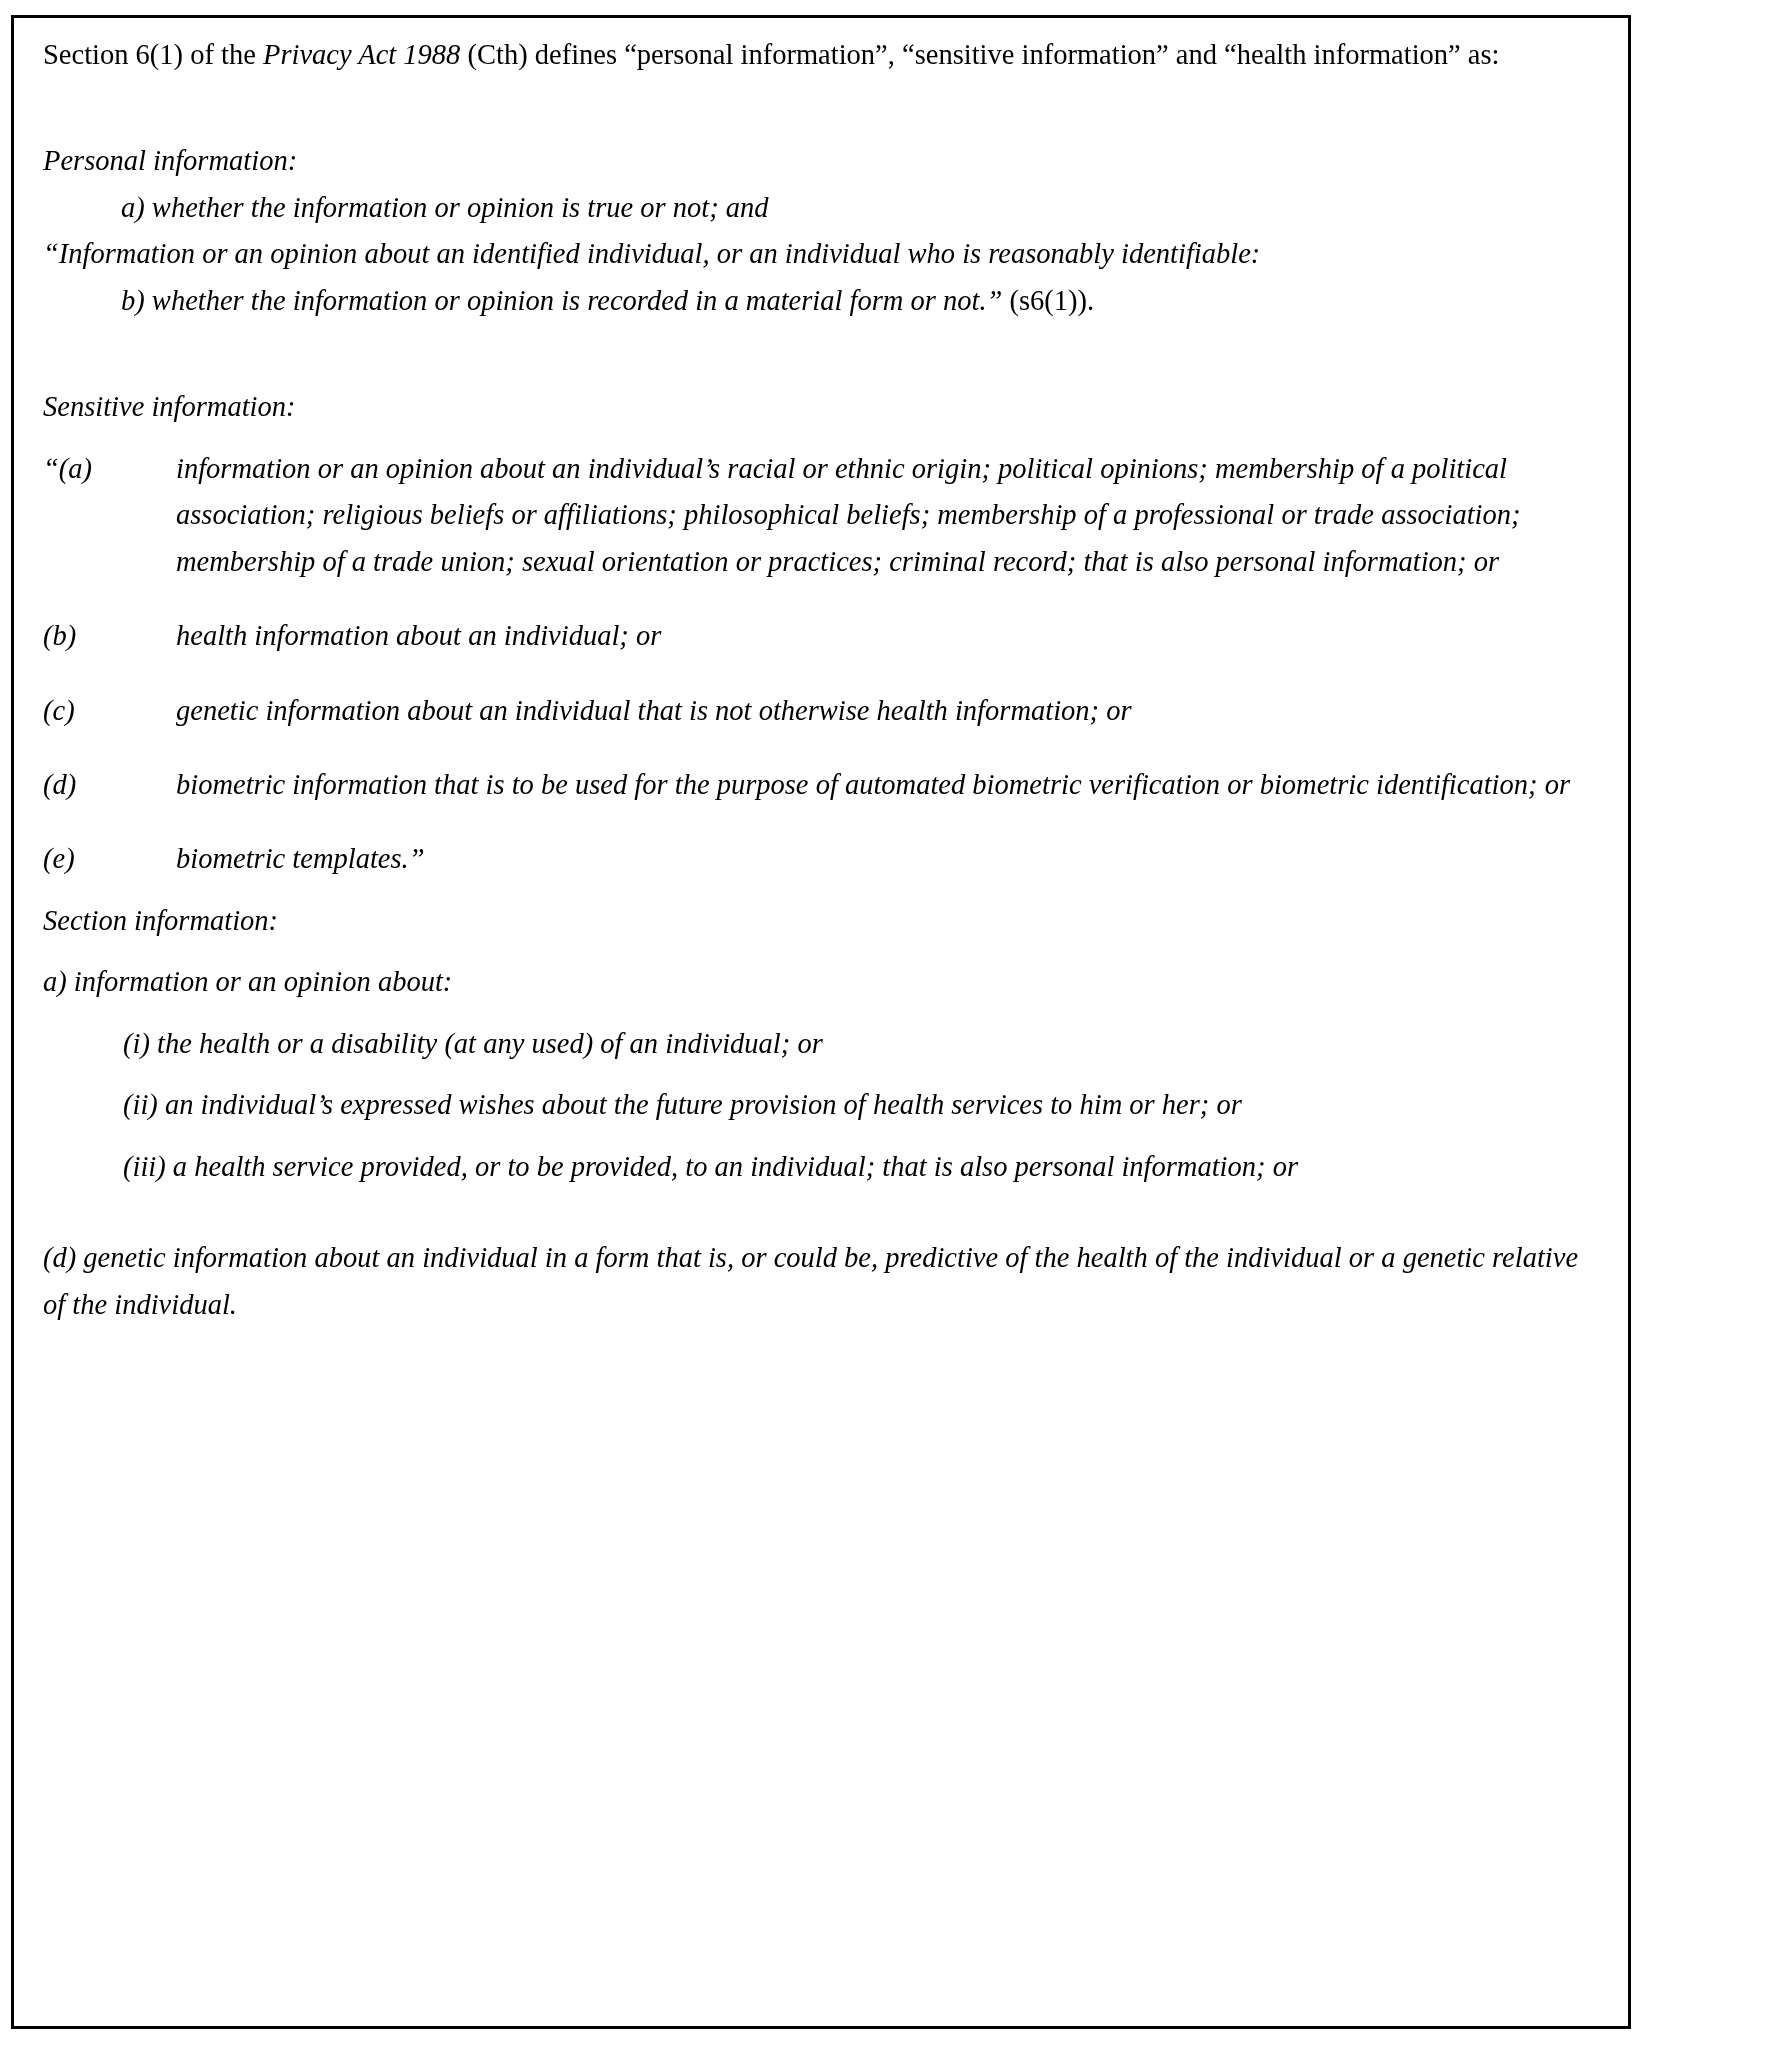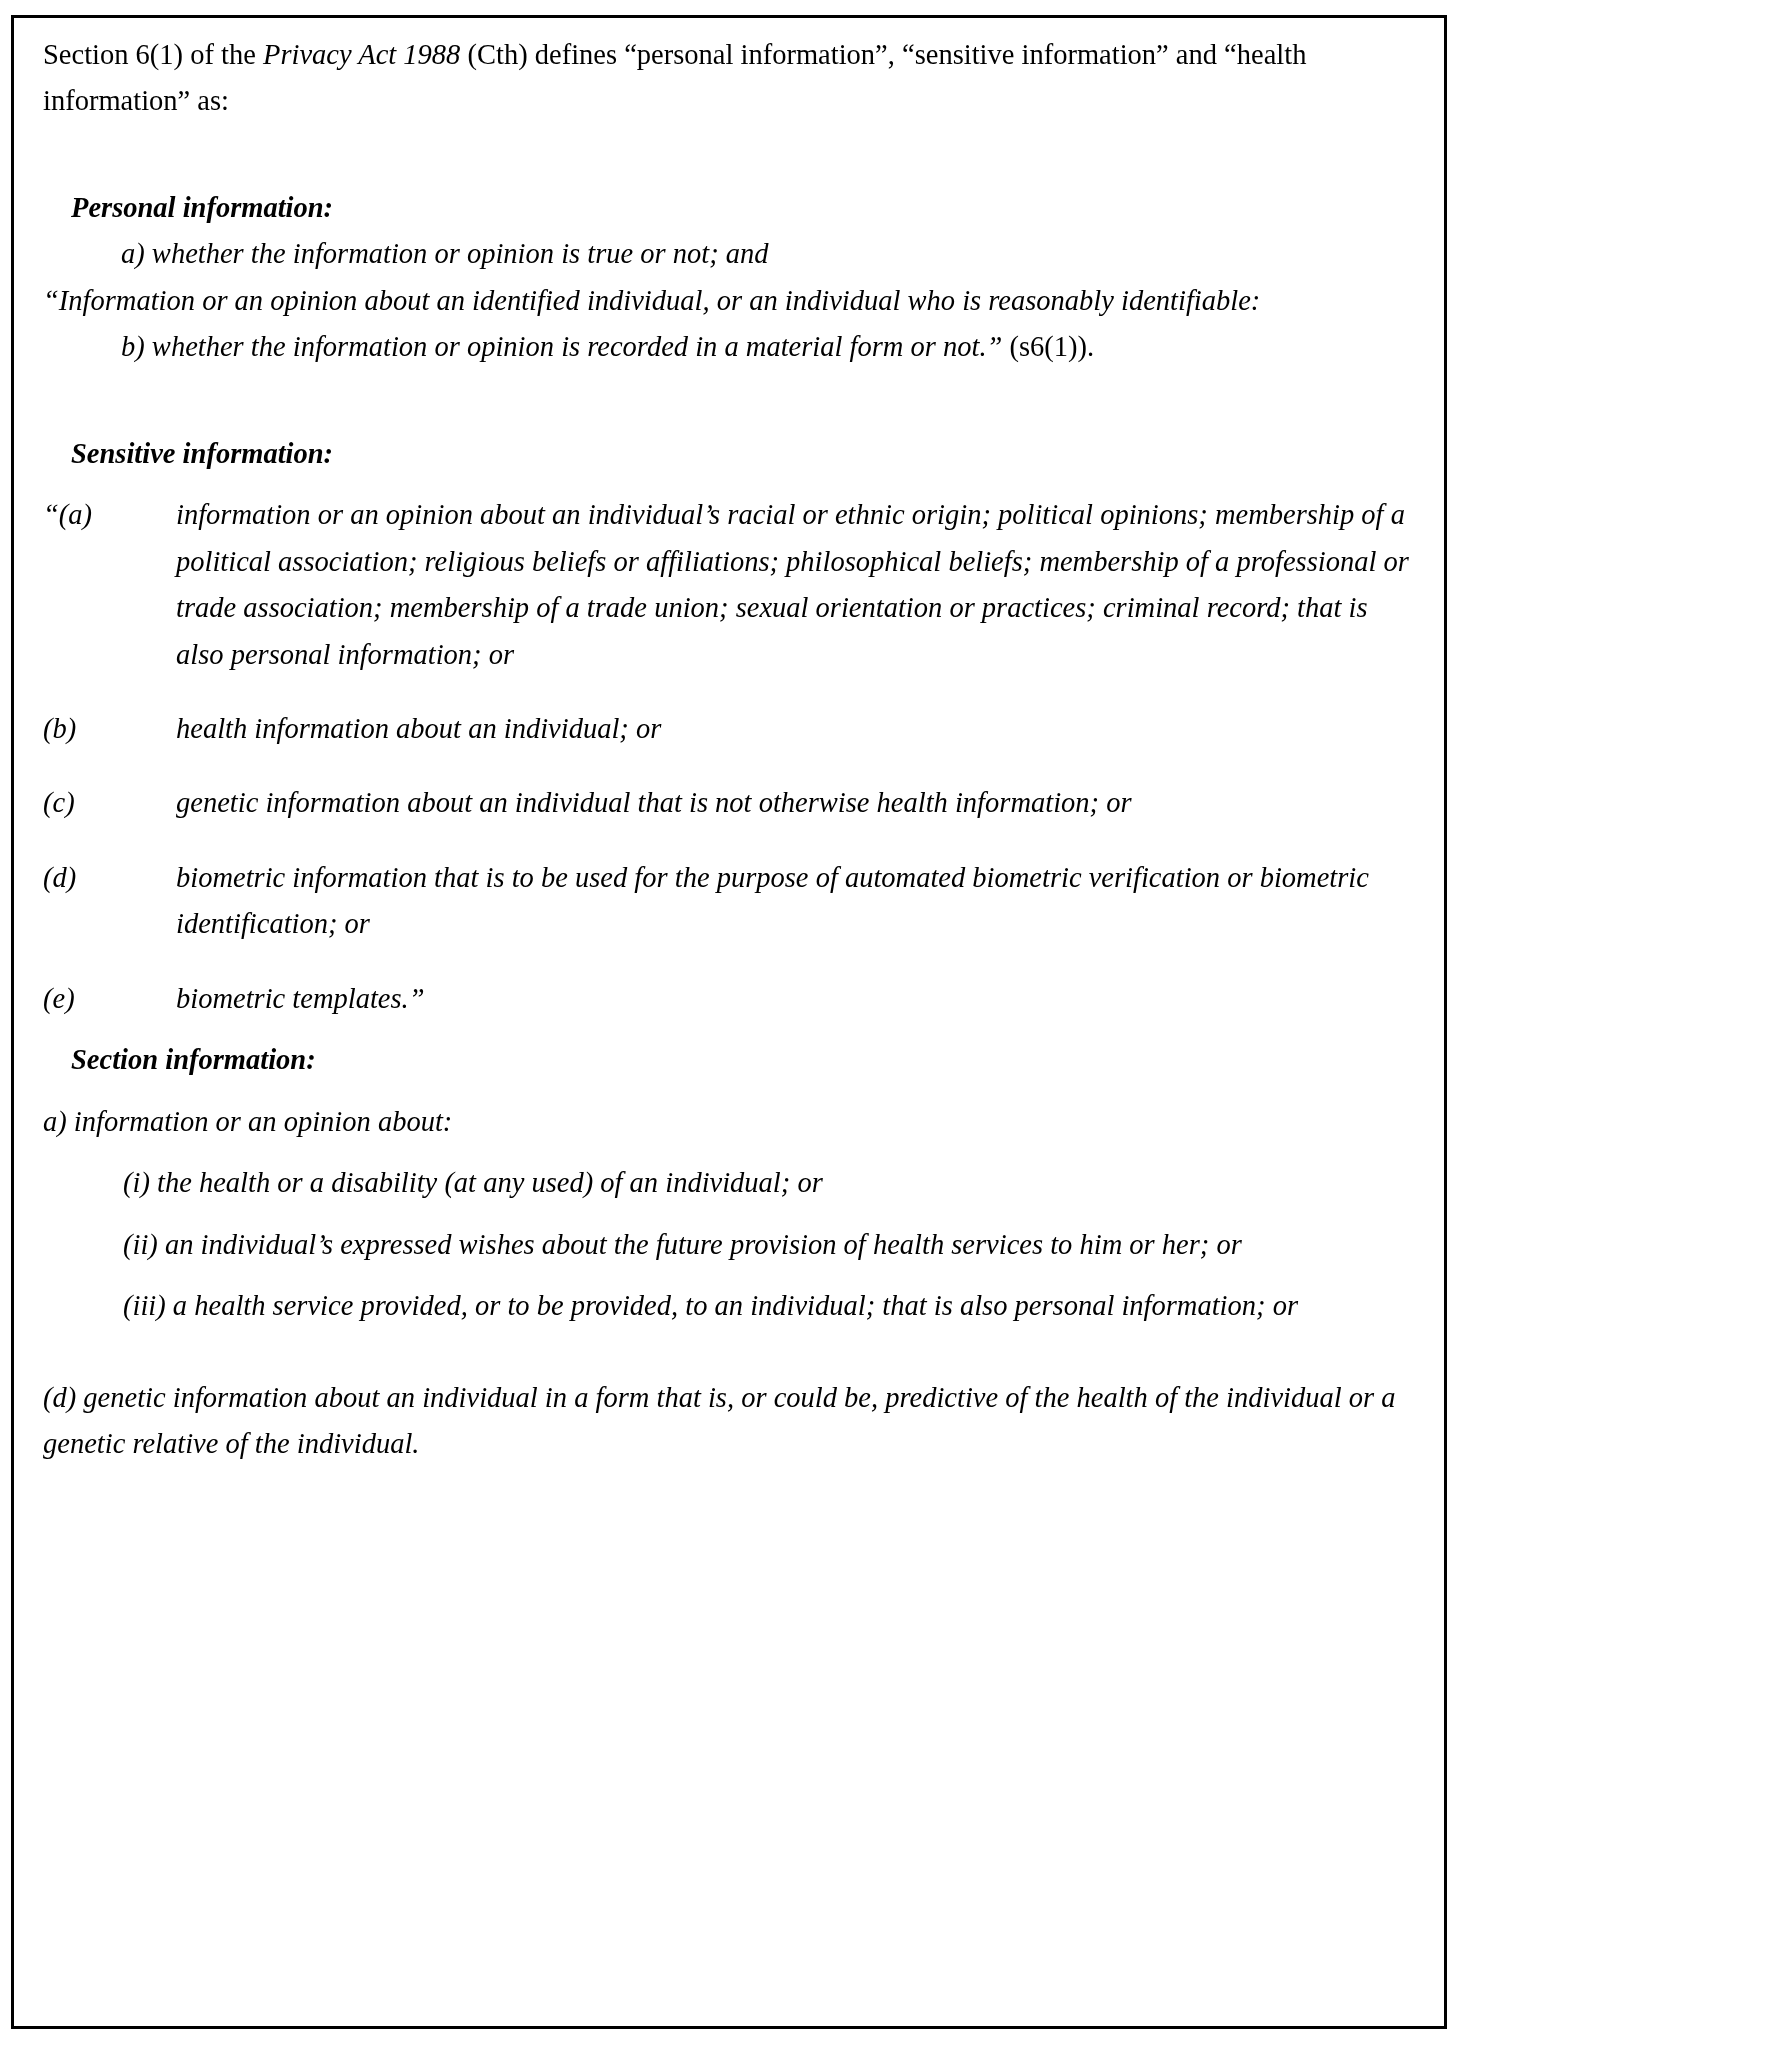--- a/index.html
+++ b/index.html
@@ -12,39 +12,39 @@
     height: 2046px;
     font-family: "Liberation Serif", "DejaVu Serif", serif;
     color: #000000;
     overflow: hidden;
   }
 
   #doc-frame {
     position: absolute;
     left: 11px;
     top: 15px;
-    width: 1436px;      
+    width: 1620px;      
     height: 2014px;
     box-sizing: border-box;
     border: 3.5px solid #000000;
     background: #ffffff;
     padding: 14px 23px 0 29px;
   }
 
   
   p.para {
     margin: 0;
     font-size: 28.5px;
     line-height: 1.63;
     font-style: italic;
     text-align: left;
     white-space: normal;
   }
   p.roman   { font-style: normal; }
-  p.heading { font-style: italic; font-weight: bold; margin-left: 28px; }
+  p.heading { font-style: italic; font-weight: normal; }
 
   
   .gap-lg { height: 60px; }
   .gap-md { height: 28px; }
   .gap-sm { height: 15px; }
 
   
   .ind-1 { padding-left: 78px; }   
   .ind-2 { padding-left: 80px; }   
 

